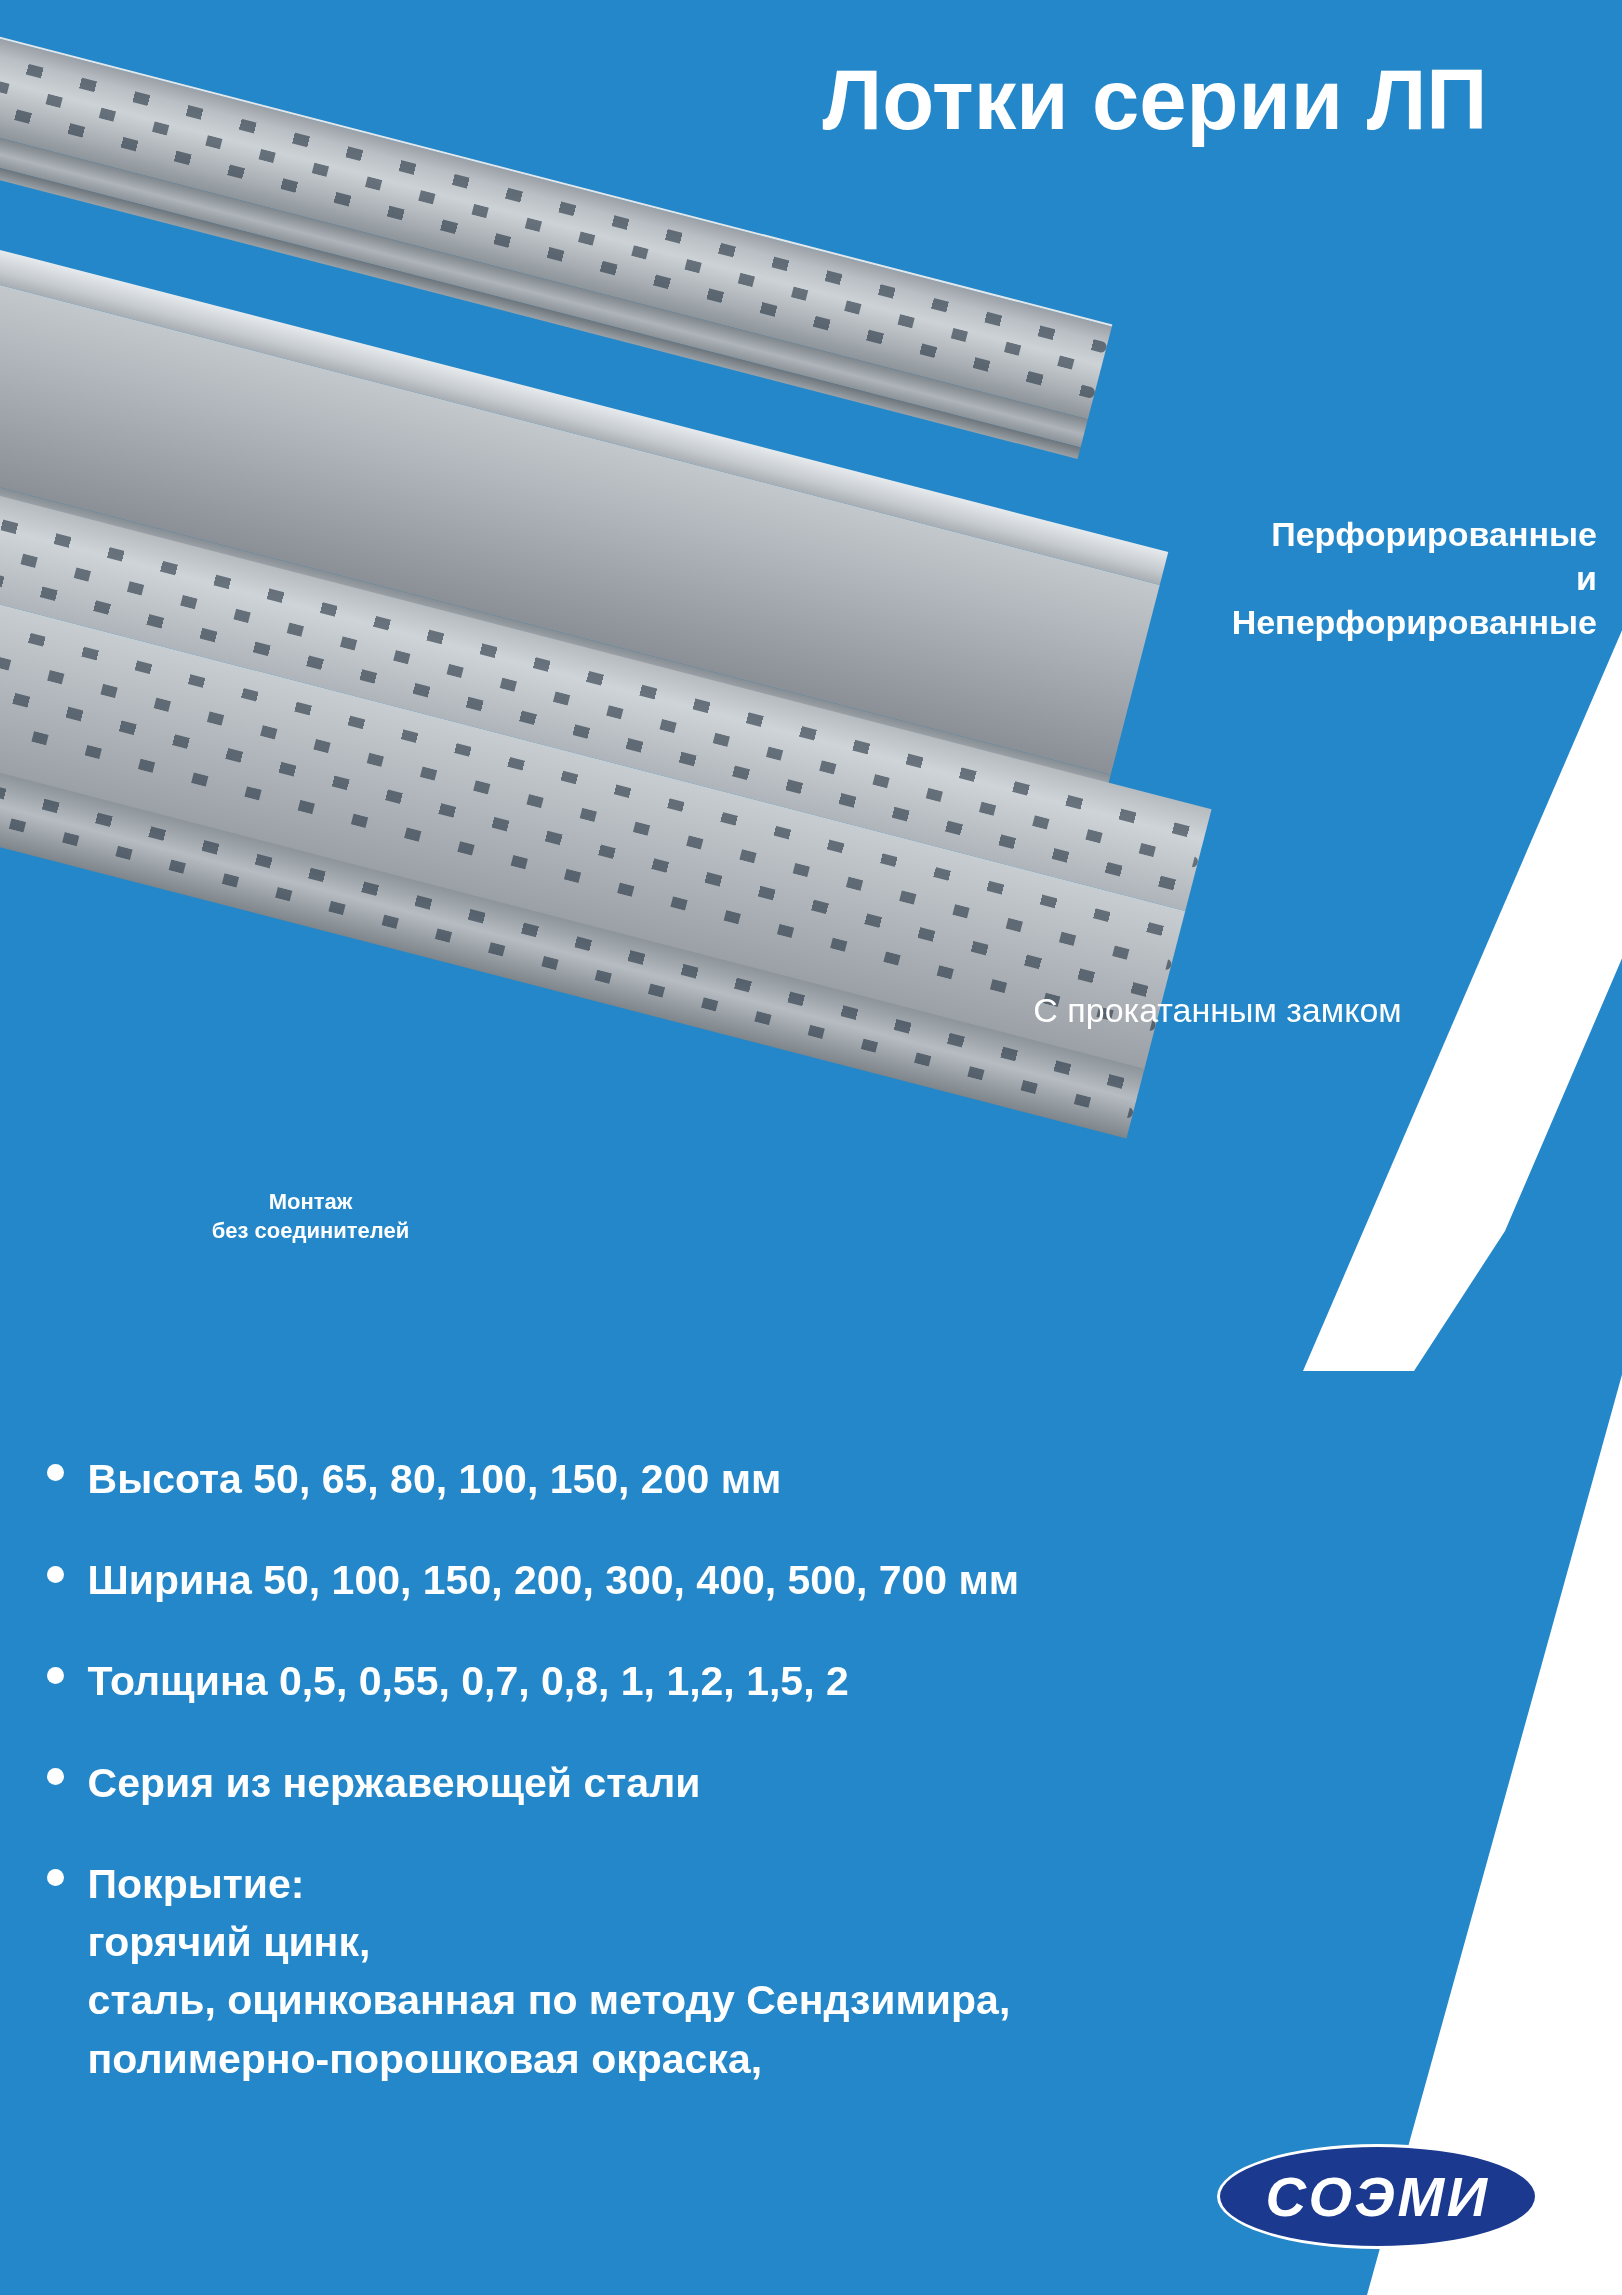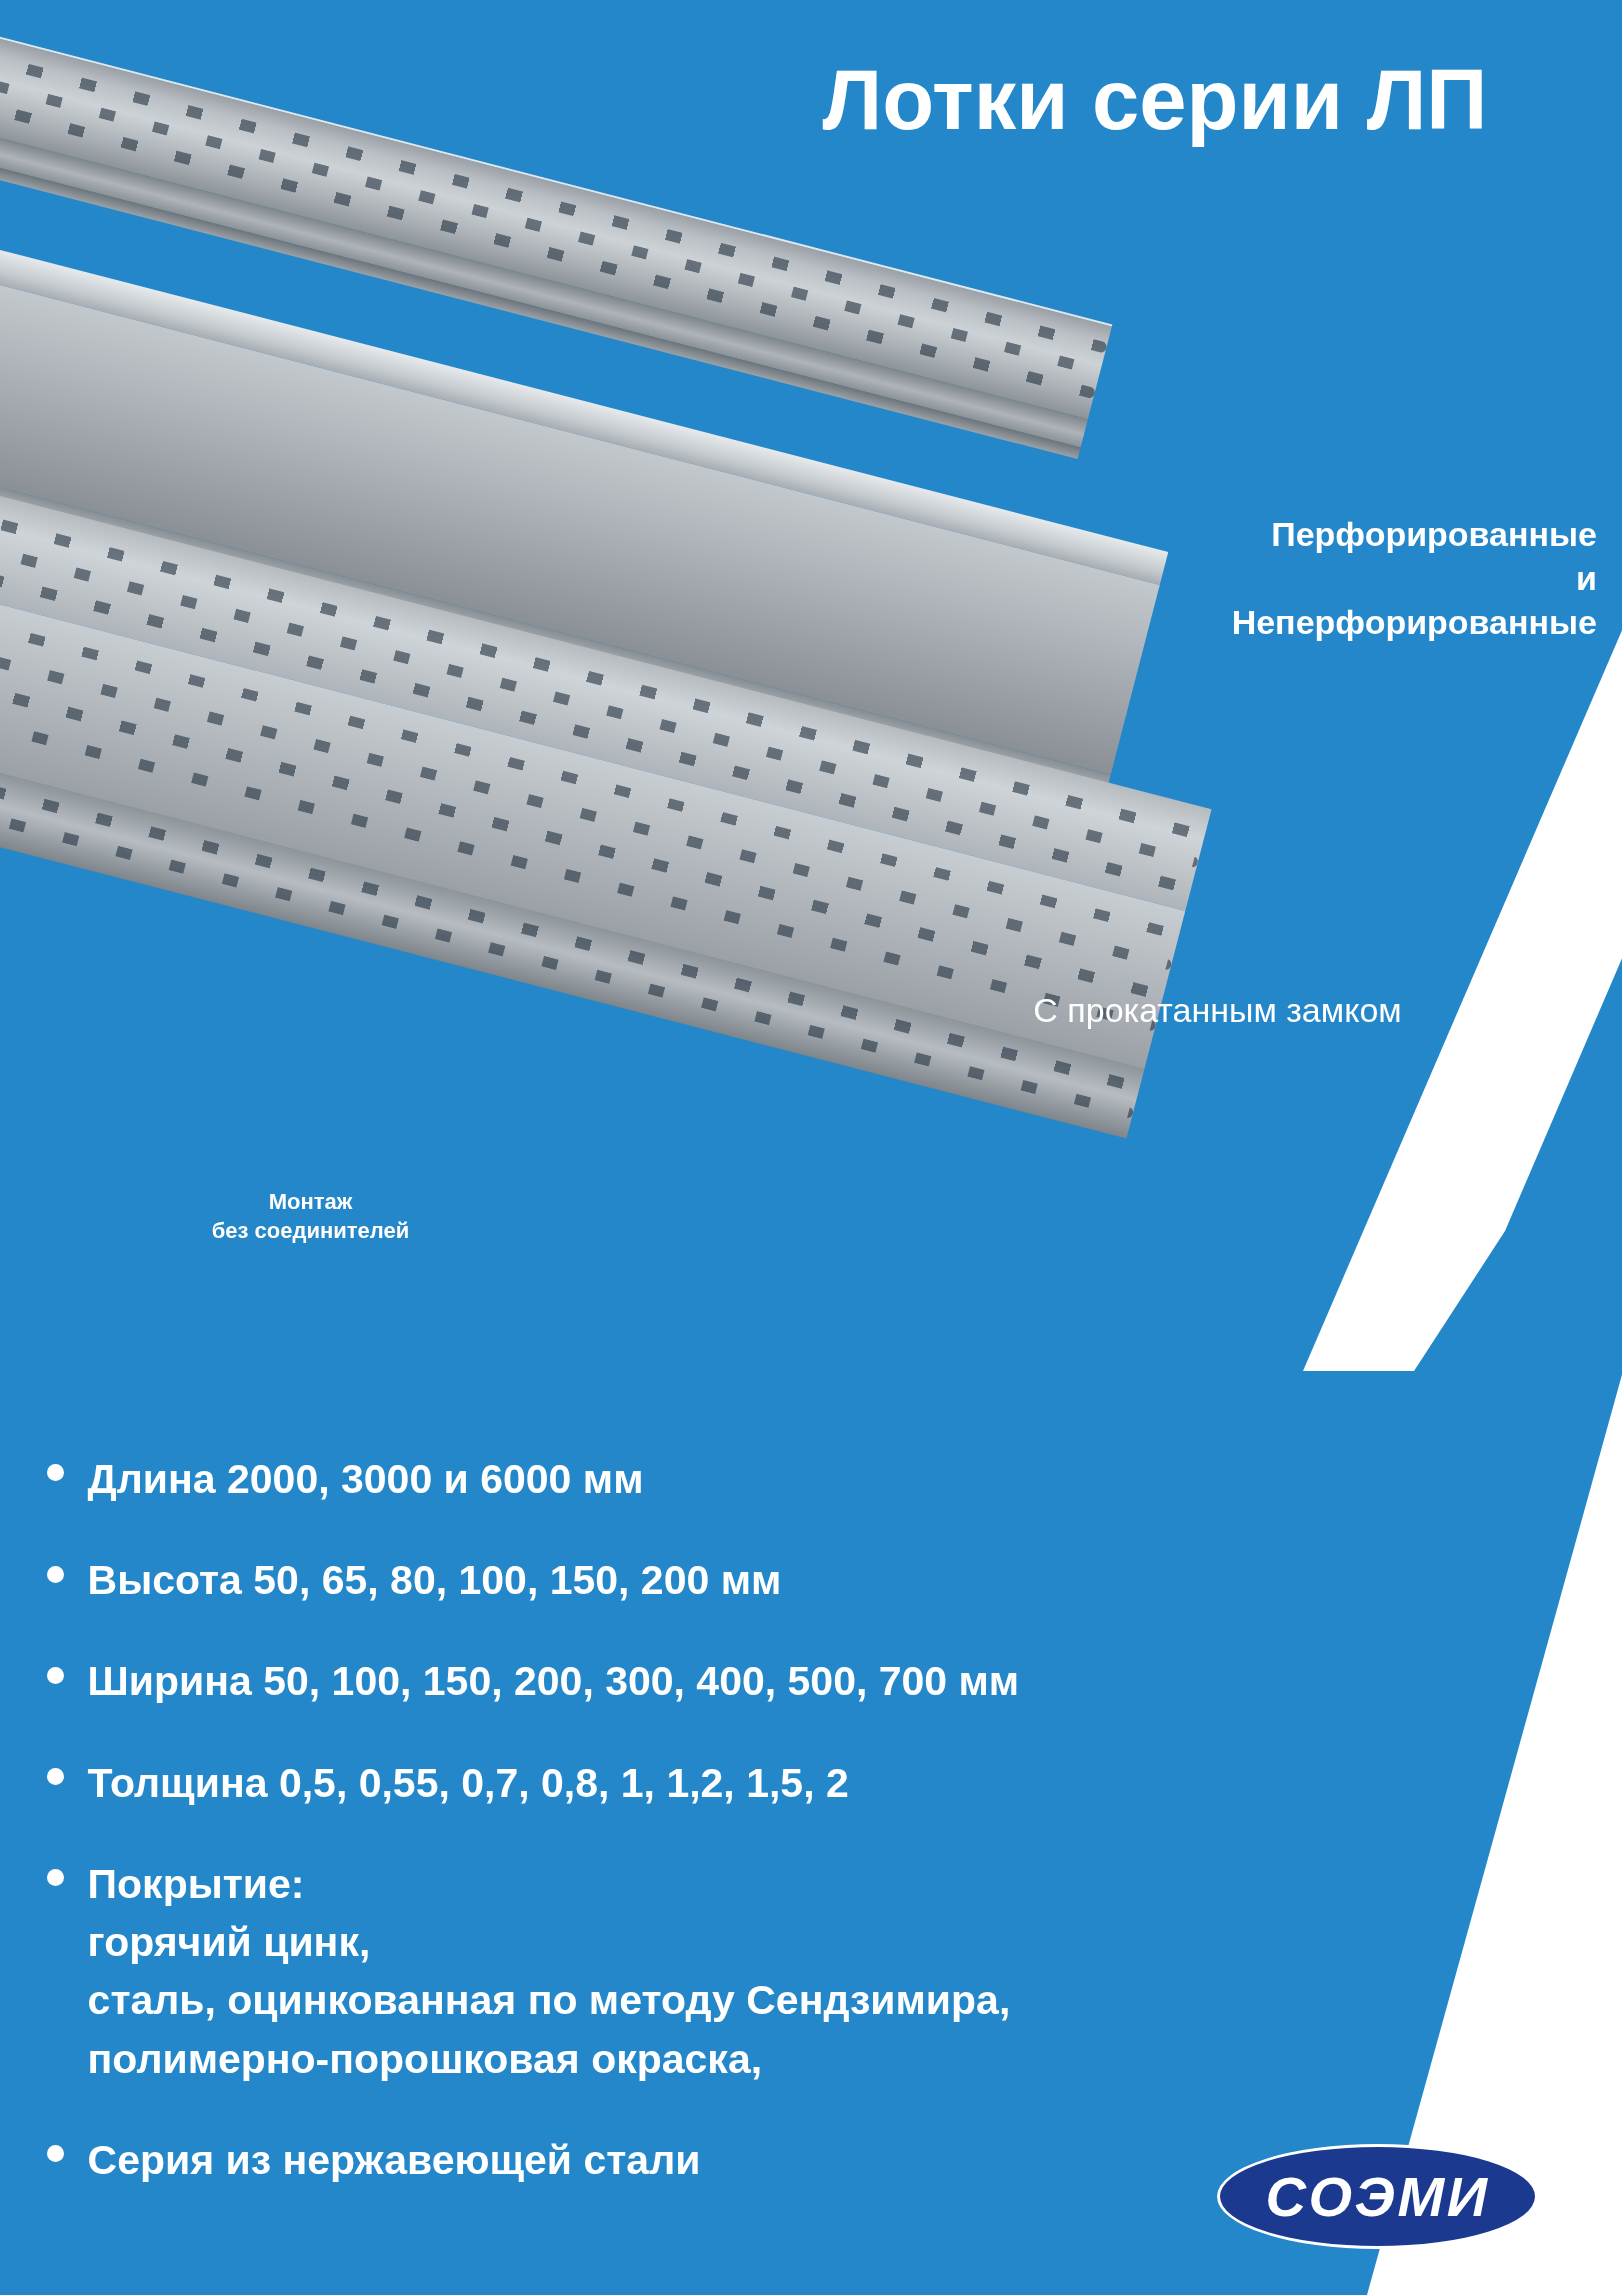--- a/index.html
+++ b/index.html
@@ -296,53 +296,49 @@
 
     <div class="hero-sub3" style="white-space: pre-line;">Монтаж
 без соединителей</div>
   </div>
 
   <div class="specs">
     <div class="specs-white-wedge"></div>
 
     <div class="spec-list">
 
-      <div class="spec-item">
-        <span class="bullet"></span>
-        <span class="spec-text">Длина 2000, 3000 и 6000 мм</span>
-      </div>
 
       <div class="spec-item">
         <span class="bullet"></span>
         <span class="spec-text">Высота 50, 65, 80, 100, 150, 200 мм</span>
       </div>
 
       <div class="spec-item">
         <span class="bullet"></span>
         <span class="spec-text">Ширина 50, 100, 150, 200, 300, 400, 500, 700 мм</span>
       </div>
 
       <div class="spec-item">
         <span class="bullet"></span>
         <span class="spec-text">Толщина 0,5, 0,55, 0,7, 0,8, 1, 1,2, 1,5, 2</span>
+      </div>
+
+      <div class="spec-item">
+        <span class="bullet"></span>
+        <span class="spec-text">Серия из нержавеющей стали</span>
       </div>
 
       <div class="spec-item">
         <span class="bullet"></span>
         <span class="spec-text">Покрытие:
 горячий цинк,
 сталь, оцинкованная по методу Сендзимира,
 полимерно-порошковая окраска,</span>
       </div>
 
-      <div class="spec-item">
-        <span class="bullet"></span>
-        <span class="spec-text">Серия из нержавеющей стали</span>
-      </div>
-
     </div>
   </div>
 
   <div class="logo">
     <div class="logo-ellipse"></div>
     <div class="logo-text">СОЭМИ</div>
   </div>
 
 </div>
 

